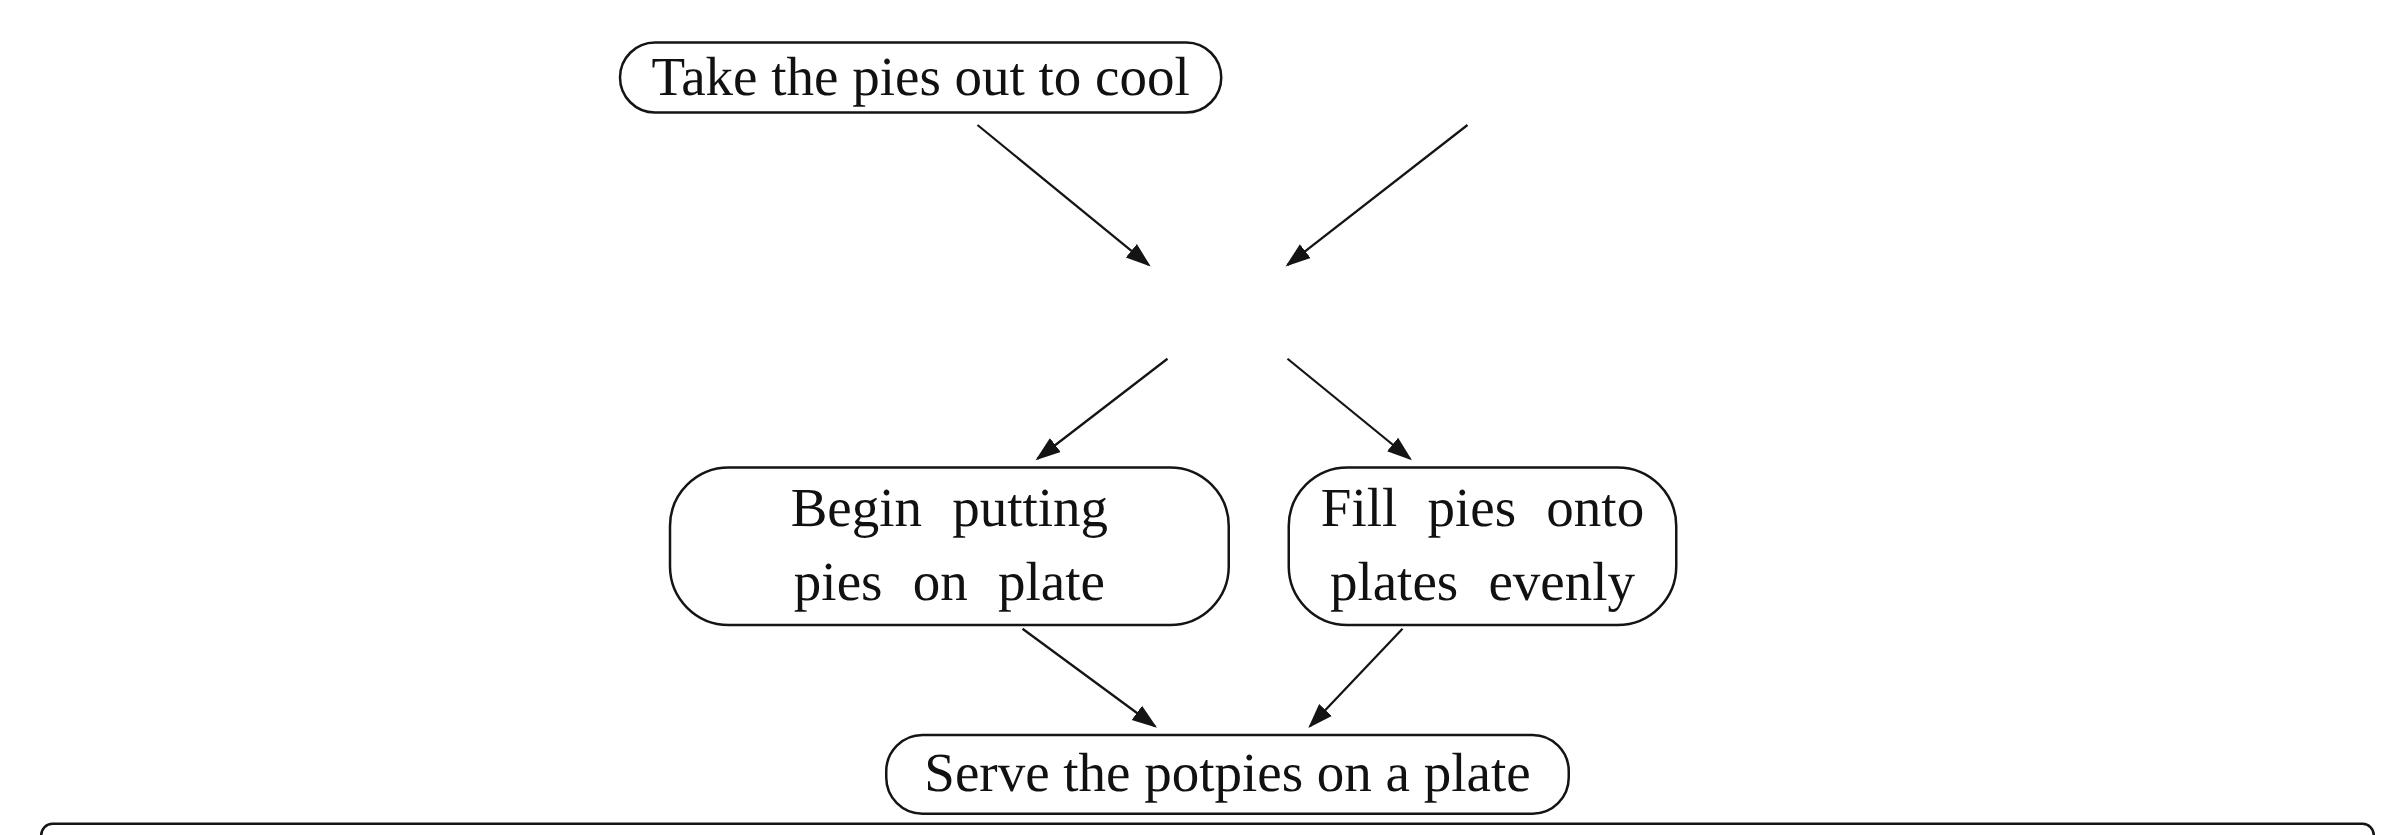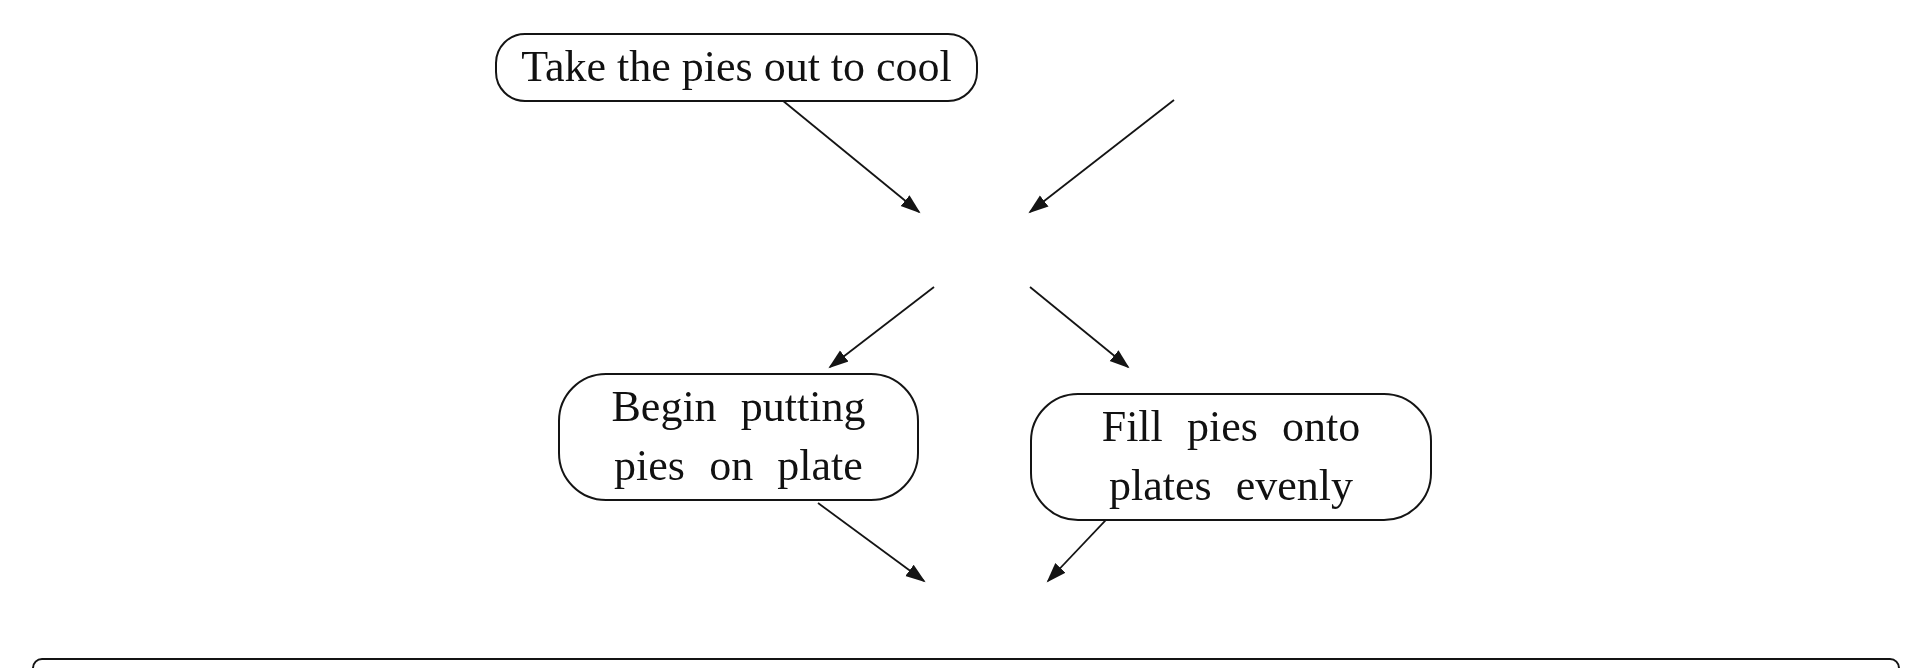--- a/index.html
+++ b/index.html
@@ -47,25 +47,25 @@
     white-space: pre-line;
     display: block;
   }
   .pill { border-radius: 30px; }
   .two-line {
     border-radius: 48px;
     word-spacing: 0.3em;
     line-height: 1.34;
   }
   
-  .n-a { left: 495px;  top: 33px;  width: 483px;  height: 69px; }
+  .n-a { left: 495px;  top: 33px;  width: 483px;  height: 58px; }
   .n-b { left: 1015px; top: 33px;  width: 405px;  height: 66px; }
   .n-c { left: 752px;  top: 218px; width: 456px;  height: 67px; }
-  .n-d { left: 558px;  top: 373px; width: 361px;  height: 128px; }
-  .n-e { left: 1030px; top: 373px; width: 402px;  height: 128px; margin-top: 20px; }
+  .n-d { left: 535px;  top: 373px; width: 449px;  height: 128px; }
+  .n-e { left: 1030px; top: 373px; width: 312px;  height: 128px; }
   .n-f { left: 708px;  top: 587px; width: 548px;  height: 65px; }
   .n-g {
     left: 32px; top: 658px; width: 1868px; height: 60px;
     border-radius: 10px;
     border-width: 2px;
   }
 </style>
 </head>
 <body>
 
@@ -94,18 +94,21 @@
   <div class="node two-line n-d">
     <span class="lbl">Begin putting
 pies on plate</span>
   </div>
 
   <div class="node two-line n-e">
     <span class="lbl">Fill pies onto
 plates evenly</span>
   </div>
 
+  <div class="node pill n-f">
+    <span class="lbl">Serve the potpies on a plate</span>
+  </div>
 
   <div class="node n-g">
     <span class="lbl"></span>
   </div>
 
 </div>
 
 </body></html>

